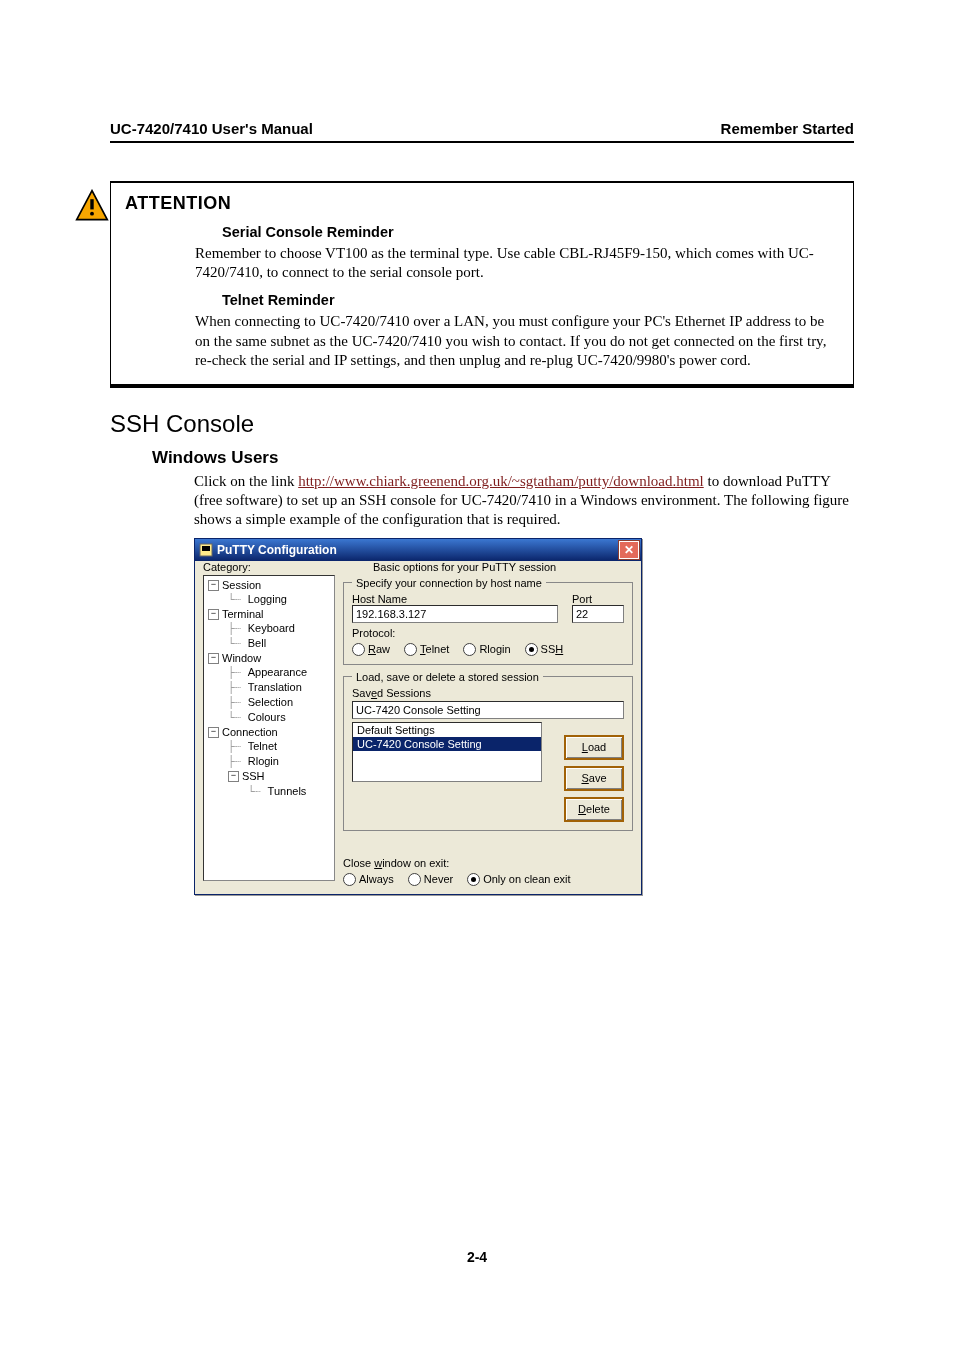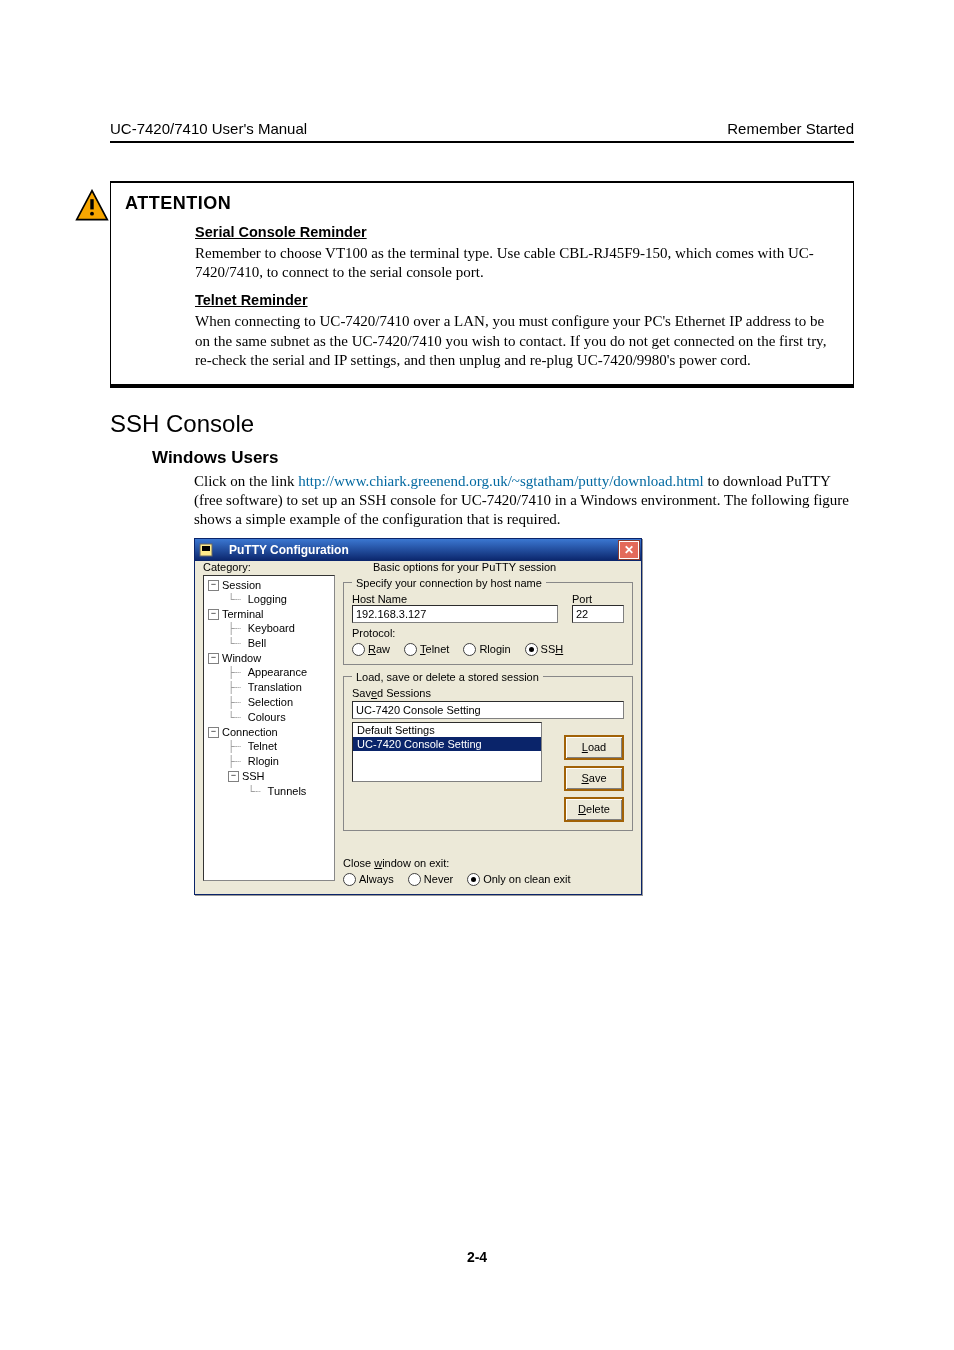--- a/index.html
+++ b/index.html
@@ -12,21 +12,21 @@
     width: 954px;
     height: 1350px;
     position: relative;
     box-sizing: border-box;
     padding: 120px 100px 80px 110px;
   }
   .header-row {
     display: flex;
     justify-content: space-between;
     font-family: Arial, Helvetica, sans-serif;
-    font-weight: normal;
+    font-weight: bold;
     font-size: 15px;
     border-bottom: 2px solid #000;
     padding-bottom: 4px;
     margin-bottom: 38px;
   }
   .attention-box {
     border: 1px solid #000;
     border-top-width: 2px;
     border-bottom-width: 4px;
     padding: 10px 14px 14px 14px;
@@ -47,23 +47,23 @@
     letter-spacing: 0.5px;
   }
   .attention-body {
     margin-left: 70px;
   }
   .sub-head {
     display: inline-block;
     font-family: Arial, Helvetica, sans-serif;
     font-weight: bold;
     font-size: 14.5px;
-    text-decoration: underline;
     margin-top: 10px;
     margin-bottom: 2px;
+    margin-left: 27px;
   }
   .para {
     font-size: 15px;
     line-height: 1.28;
     margin-top: 2px;
   }
   .indent-block {
     margin-left: 84px;
   }
   .h2 {
@@ -71,21 +71,22 @@
     font-size: 24px;
     margin: 12px 0 6px 0;
   }
   .h3 {
     font-family: Arial, Helvetica, sans-serif;
     font-weight: bold;
     font-size: 17px;
     margin: 10px 0 4px 42px;
   }
   .link {
-    color: #0369a1;
+    color: #7f1d1d;
+    text-decoration: underline;
   }
   .page-num {
     position: absolute;
     bottom: 85px;
     left: 0;
     width: 100%;
     text-align: center;
     font-family: Arial, Helvetica, sans-serif;
     font-weight: bold;
     font-size: 14px;
@@ -106,21 +107,21 @@
     background: linear-gradient(#3b77d1, #0a246a);
     color: #fff;
     height: 22px;
     display: flex;
     align-items: center;
     padding: 0 2px 0 4px;
     font-weight: bold;
     font-size: 12px;
     justify-content: space-between;
   }
-  .putty-title-left { display:flex; align-items:center; gap:16px; }
+  .putty-title-left { display:flex; align-items:center; gap:4px; }
   .close-btn {
     width: 18px; height: 16px;
     background: #e36a5a;
     border: 1px solid #fff;
     color: #fff;
     font-weight: bold;
     font-size: 12px;
     line-height: 12px;
     display:flex; align-items:center; justify-content:center;
     box-shadow: 0 0 0 1px #8b3d30;

